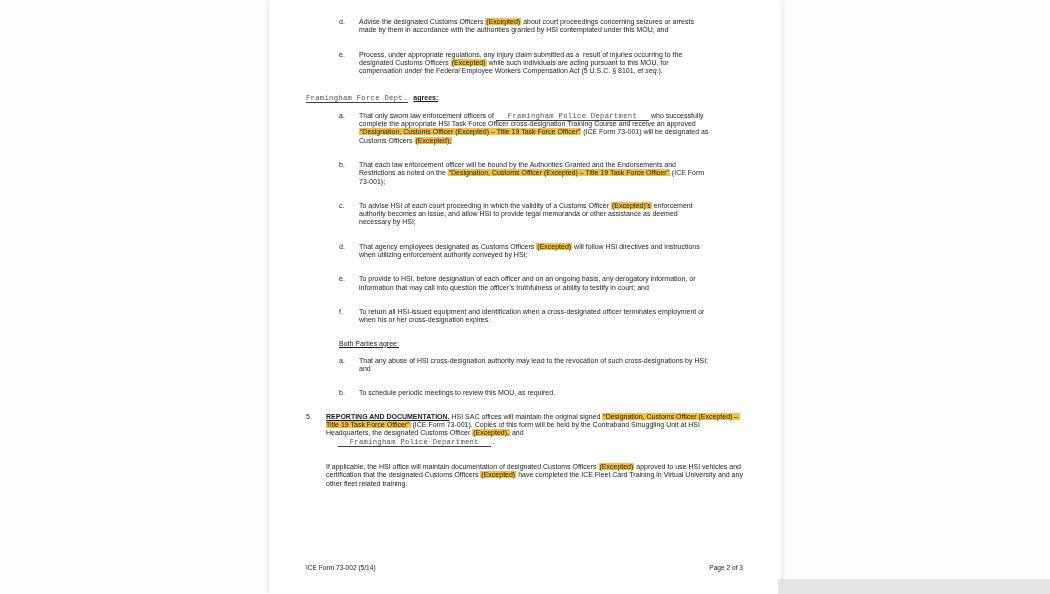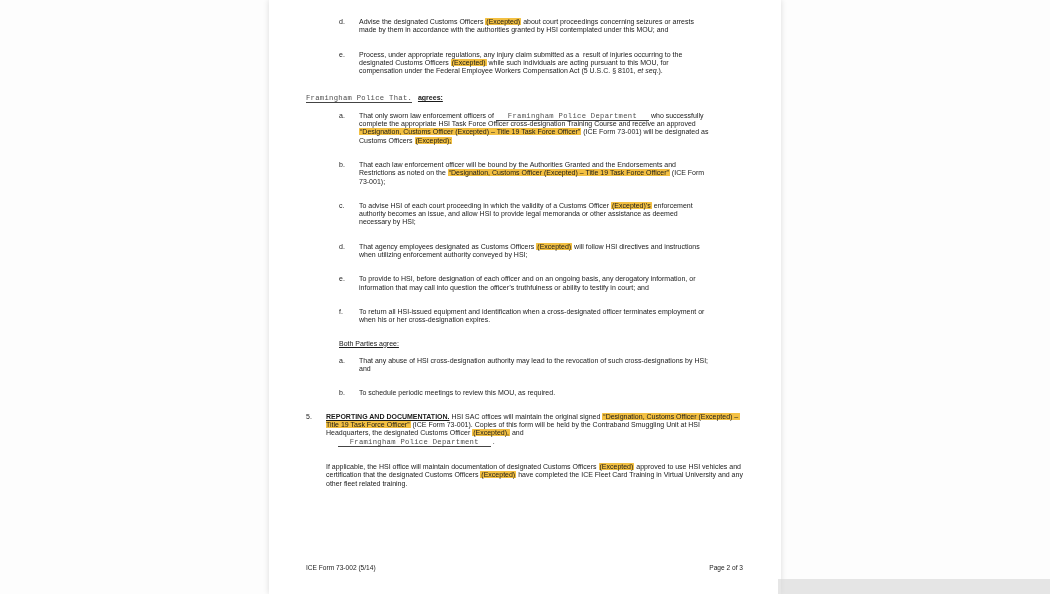--- a/index.html
+++ b/index.html
@@ -67,21 +67,21 @@
   <div class="content">
       <div class="sec li">
         <span class="label">d.</span>
         <span class="text"><span class="seg">Advise the designated Customs Officers </span><span class="seg hl">(Excepted)</span><span class="seg"> about court proceedings concerning seizures or arrests made by them in accordance with the authorities granted by HSI contemplated under this MOU; and</span></span>
       </div>
       <div class="sec li">
         <span class="label">e.</span>
         <span class="text"><span class="seg">Process, under appropriate regulations, any injury claim submitted as a  result of injuries occurring to the designated Customs Officers </span><span class="seg hl">(Excepted)</span><span class="seg"> while such individuals are acting pursuant to this MOU, for compensation under the Federal Employee Workers Compensation Act (5 U.S.C. § 8101, </span><span class="seg i">et seq</span><span class="seg">.).</span></span>
       </div>
       <div class="sec h0">
-        <span class="text"><span class="seg mono">Framingham Police That.</span><span class="seg">&nbsp;&nbsp;&nbsp;</span><span class="seg b u">agrees:</span></span>
+        <span class="text"><span class="seg mono">Framingham Force Dept.</span><span class="seg">&nbsp;&nbsp;&nbsp;</span><span class="seg b u">agrees:</span></span>
       </div>
       <div class="sec li">
         <span class="label">a.</span>
         <span class="text"><span class="seg">That only sworn law enforcement officers of </span><span class="seg mono pad">Framingham Police Department</span><span class="seg"> who successfully complete the appropriate HSI Task Force Officer cross-designation Training Course and receive an approved </span><span class="seg hl">“Designation, Customs Officer (Excepted) – Title 19 Task Force Officer”</span><span class="seg"> (ICE Form 73-001) will be designated as Customs Officers </span><span class="seg hl">(Excepted);</span></span>
       </div>
       <div class="sec li">
         <span class="label">b.</span>
         <span class="text"><span class="seg">That each law enforcement officer will be bound by the Authorities Granted and the Endorsements and Restrictions as noted on the </span><span class="seg hl">“Designation, Customs Officer (Excepted) – Title 19 Task Force Officer”</span><span class="seg"> (ICE Form 73-001);</span></span>
       </div>
       <div class="sec li">

